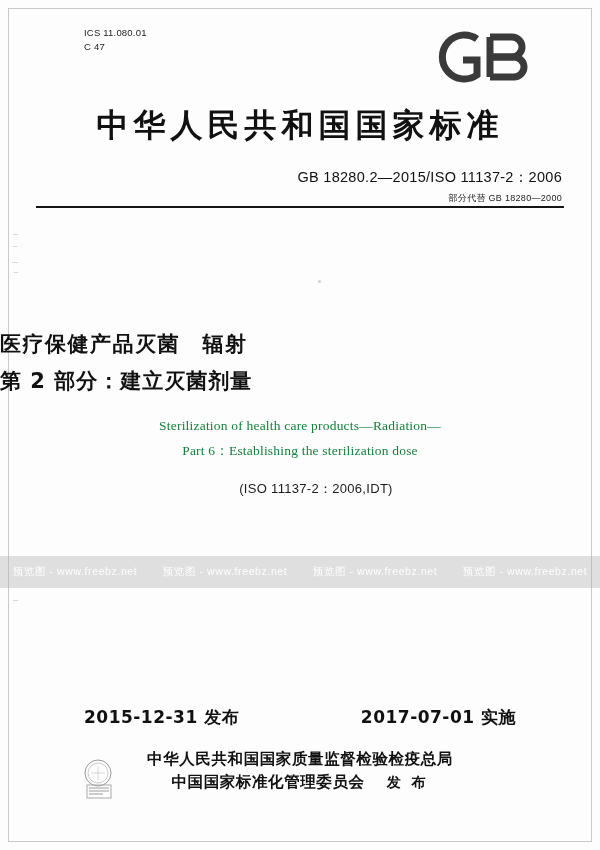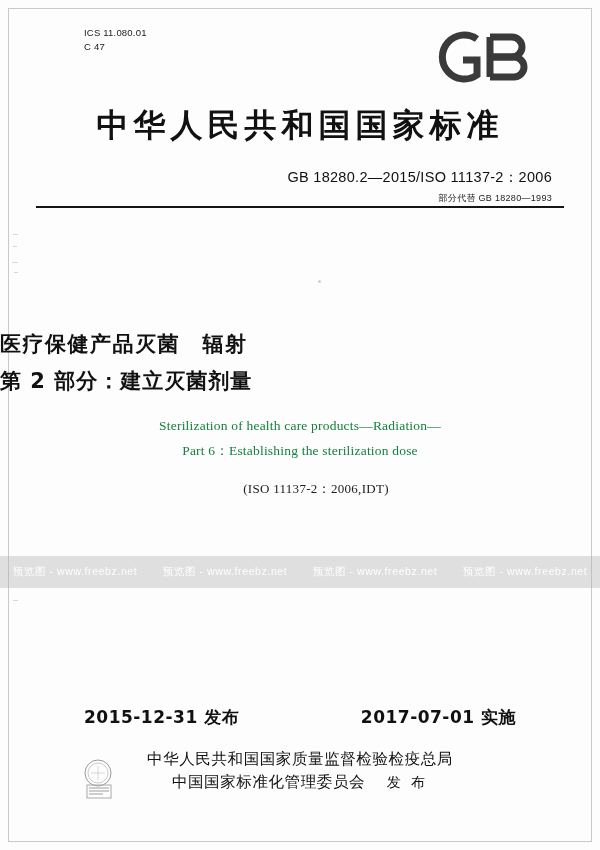--- a/index.html
+++ b/index.html
@@ -64,21 +64,21 @@
     font-family: "DejaVu Sans", sans-serif;
     font-size: 32px;
     font-weight: bold;
     letter-spacing: 5px;
     color: #111;
   }
 
   
   .std-num {
     position: absolute;
-    right: 48px;
+    right: 38px;
     top: 168px;
     text-align: right;
     color: #111;
   }
   .std-num .main {
     font-family: "Liberation Sans", sans-serif;
     font-size: 14.5px;
     letter-spacing: 0.3px;
   }
   .std-num .sub {
@@ -128,21 +128,21 @@
     letter-spacing: 0.2px;
   }
 
   
   .iso-line {
     position: absolute;
     left: 0;
     right: 0;
     top: 480px;
     text-align: center;
-    font-family: Liberation Serif, serif;
+    font-family: Liberation Sans, sans-serif;
     font-size: 13px;
     color: #1b1b1b;
     letter-spacing: 0.3px;
     padding-left: 32px;
   }
 
   
   .watermark {
     position: absolute;
     left: 0;
@@ -179,21 +179,21 @@
 
   
   .publisher {
     position: absolute;
     left: 0;
     right: 0;
     top: 748px;
     text-align: center;
     font-family: "DejaVu Sans", sans-serif;
     font-size: 15.5px;
-    font-weight: normal;
+    font-weight: bold;
     color: #111;
     line-height: 1.5;
     letter-spacing: 0.6px;
   }
   .publisher .line2-wrap {
     display: inline-block;
     position: relative;
   }
   .publisher .issue {
     font-size: 14px;
@@ -252,21 +252,21 @@
         <path d="M58 11 L80 11 A10 10 0 0 1 80 31 L58 31" stroke-width="7"></path>
         <path d="M58 31 L82 31 A10 10 0 0 1 82 51 L58 51" stroke-width="7"></path>
       </g>
     </svg>
   </div>
 
   <div class="nat-title">中华人民共和国国家标准</div>
 
   <div class="std-num">
     <div class="main">GB 18280.2—2015/ISO 11137-2：2006</div>
-    <div class="sub">部分代替 GB 18280—1993</div>
+    <div class="sub">部分代替 GB 18280—2000</div>
   </div>
 
   <div class="rule"></div>
 
   <div class="cn-title">
     <div class="l1">医疗保健产品灭菌　辐射</div>
     <div class="l2">第 2 部分：建立灭菌剂量</div>
   </div>
 
   <div class="en-title">

